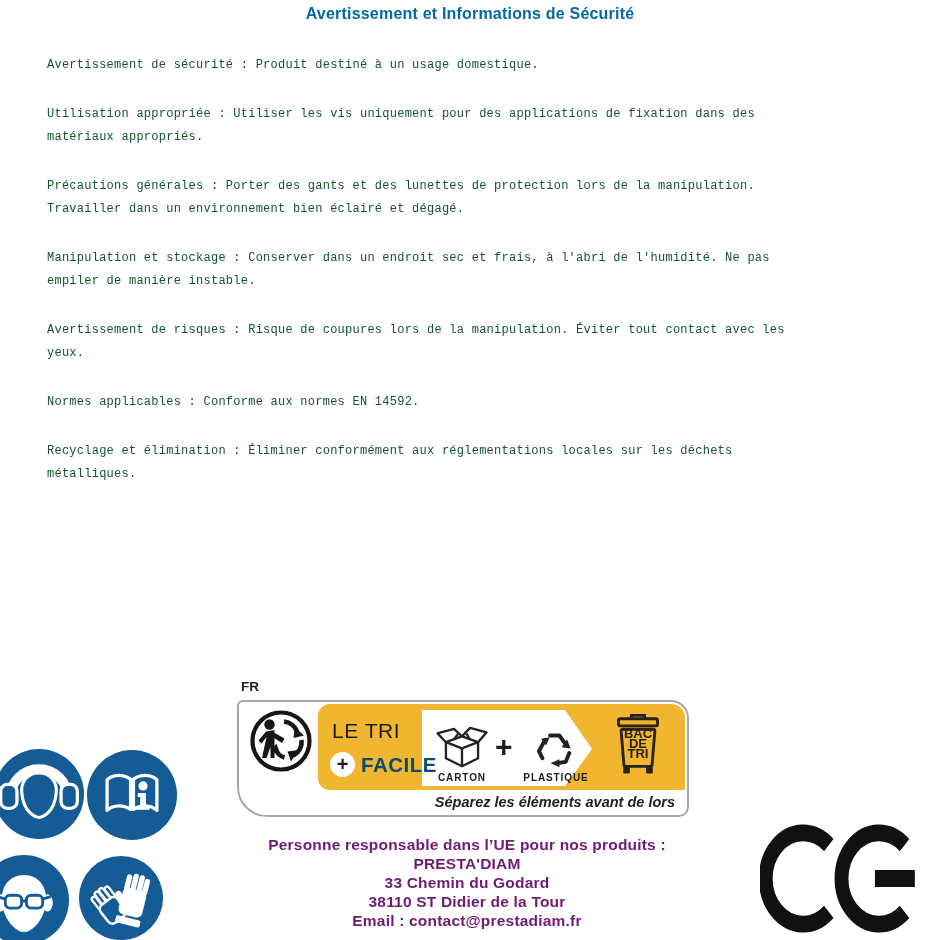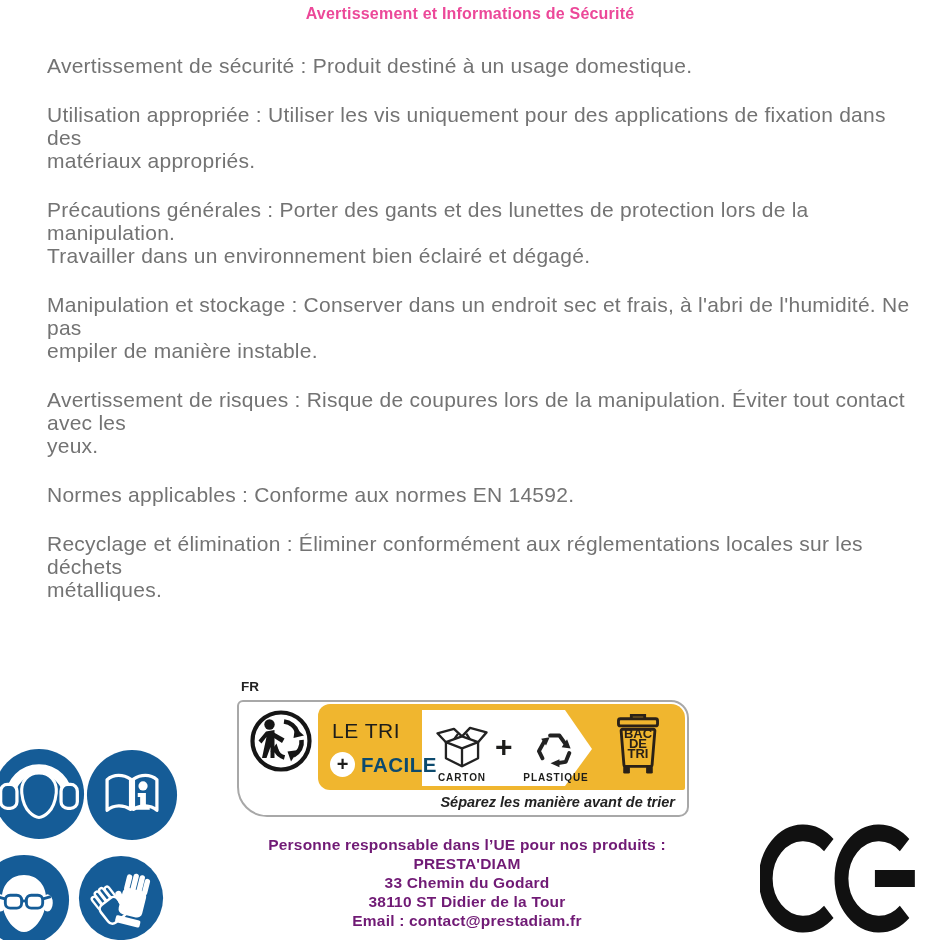--- a/index.html
+++ b/index.html
@@ -1,22 +1,22 @@
 <!DOCTYPE html>
 <html><head>
 <meta charset="utf-8">
 <style>
   html,body{margin:0;padding:0;background:#fff;}
   .canvas{position:relative;width:940px;height:940px;background:#ffffff;overflow:hidden;
           font-family:"Liberation Sans",sans-serif;color:#1f1f1f;}
   .doc-title{position:absolute;top:5px;left:0;width:940px;text-align:center;
-             font-size:16px;font-weight:bold;letter-spacing:.2px;color:#ec4899;}
+             font-size:16px;font-weight:bold;letter-spacing:.2px;color:#0369a1;}
   .body-text{position:absolute;left:47px;top:54px;width:872px;}
-  .para{font-size:21px;line-height:23px;letter-spacing:.25px;margin:0 0 26px 0;
-        white-space:pre-line;color:#737373;}
+  .para{font-size:12px;line-height:23px;letter-spacing:.25px;margin:0 0 26px 0;
+        white-space:pre-line;color:#14532d;font-family:Liberation Mono, monospace;}
   
   .picto{position:absolute;}
   
   .fr-tag{position:absolute;left:241px;top:679px;font-size:13.5px;font-weight:bold;color:#222;}
   .logo-box{position:absolute;left:237px;top:700px;width:452px;height:117px;background:#fff;
             border:2px solid #a8a8a8;border-radius:6px 18px 10px 30px;box-sizing:border-box;}
   .triman{position:absolute;left:10px;top:7px;}
   .yellow-band{position:absolute;left:79px;top:2px;width:367px;height:86px;background:#F0B62F;
                border-radius:12px 14px 2px 12px;}
   .chevron{position:absolute;left:183px;top:8px;}
@@ -172,21 +172,21 @@
       <path d="M7.8,16 C6.9,16 6.2,16.8 6.3,17.7 L9.2,53 C9.3,54.1 10.2,55 11.3,55 L36.7,55 C37.8,55 38.7,54.1 38.8,53 L41.7,17.7 C41.8,16.8 41.1,16 40.2,16 Z" fill="none" stroke="#2a2117" stroke-width="3"></path>
       <rect x="8.5" y="55" width="7" height="7.5" rx="1.5" fill="#2a2117"></rect>
       <rect x="32.5" y="55" width="7" height="7.5" rx="1.5" fill="#2a2117"></rect>
     </svg>
     <div class="bin-text">
       <div>BAC</div>
       <div>DE</div>
       <div>TRI</div>
     </div>
 
-    <div class="tagline">Séparez les manière avant de trier</div>
+    <div class="tagline">Séparez les éléments avant de lors</div>
   </div>
 
   <div class="contact">
     <div>Personne responsable dans l’UE pour nos produits :</div>
     <div>PRESTA'DIAM</div>
     <div>33 Chemin du Godard</div>
     <div>38110 ST Didier de la Tour</div>
     <div>Email : contact@prestadiam.fr</div>
   </div>
 

